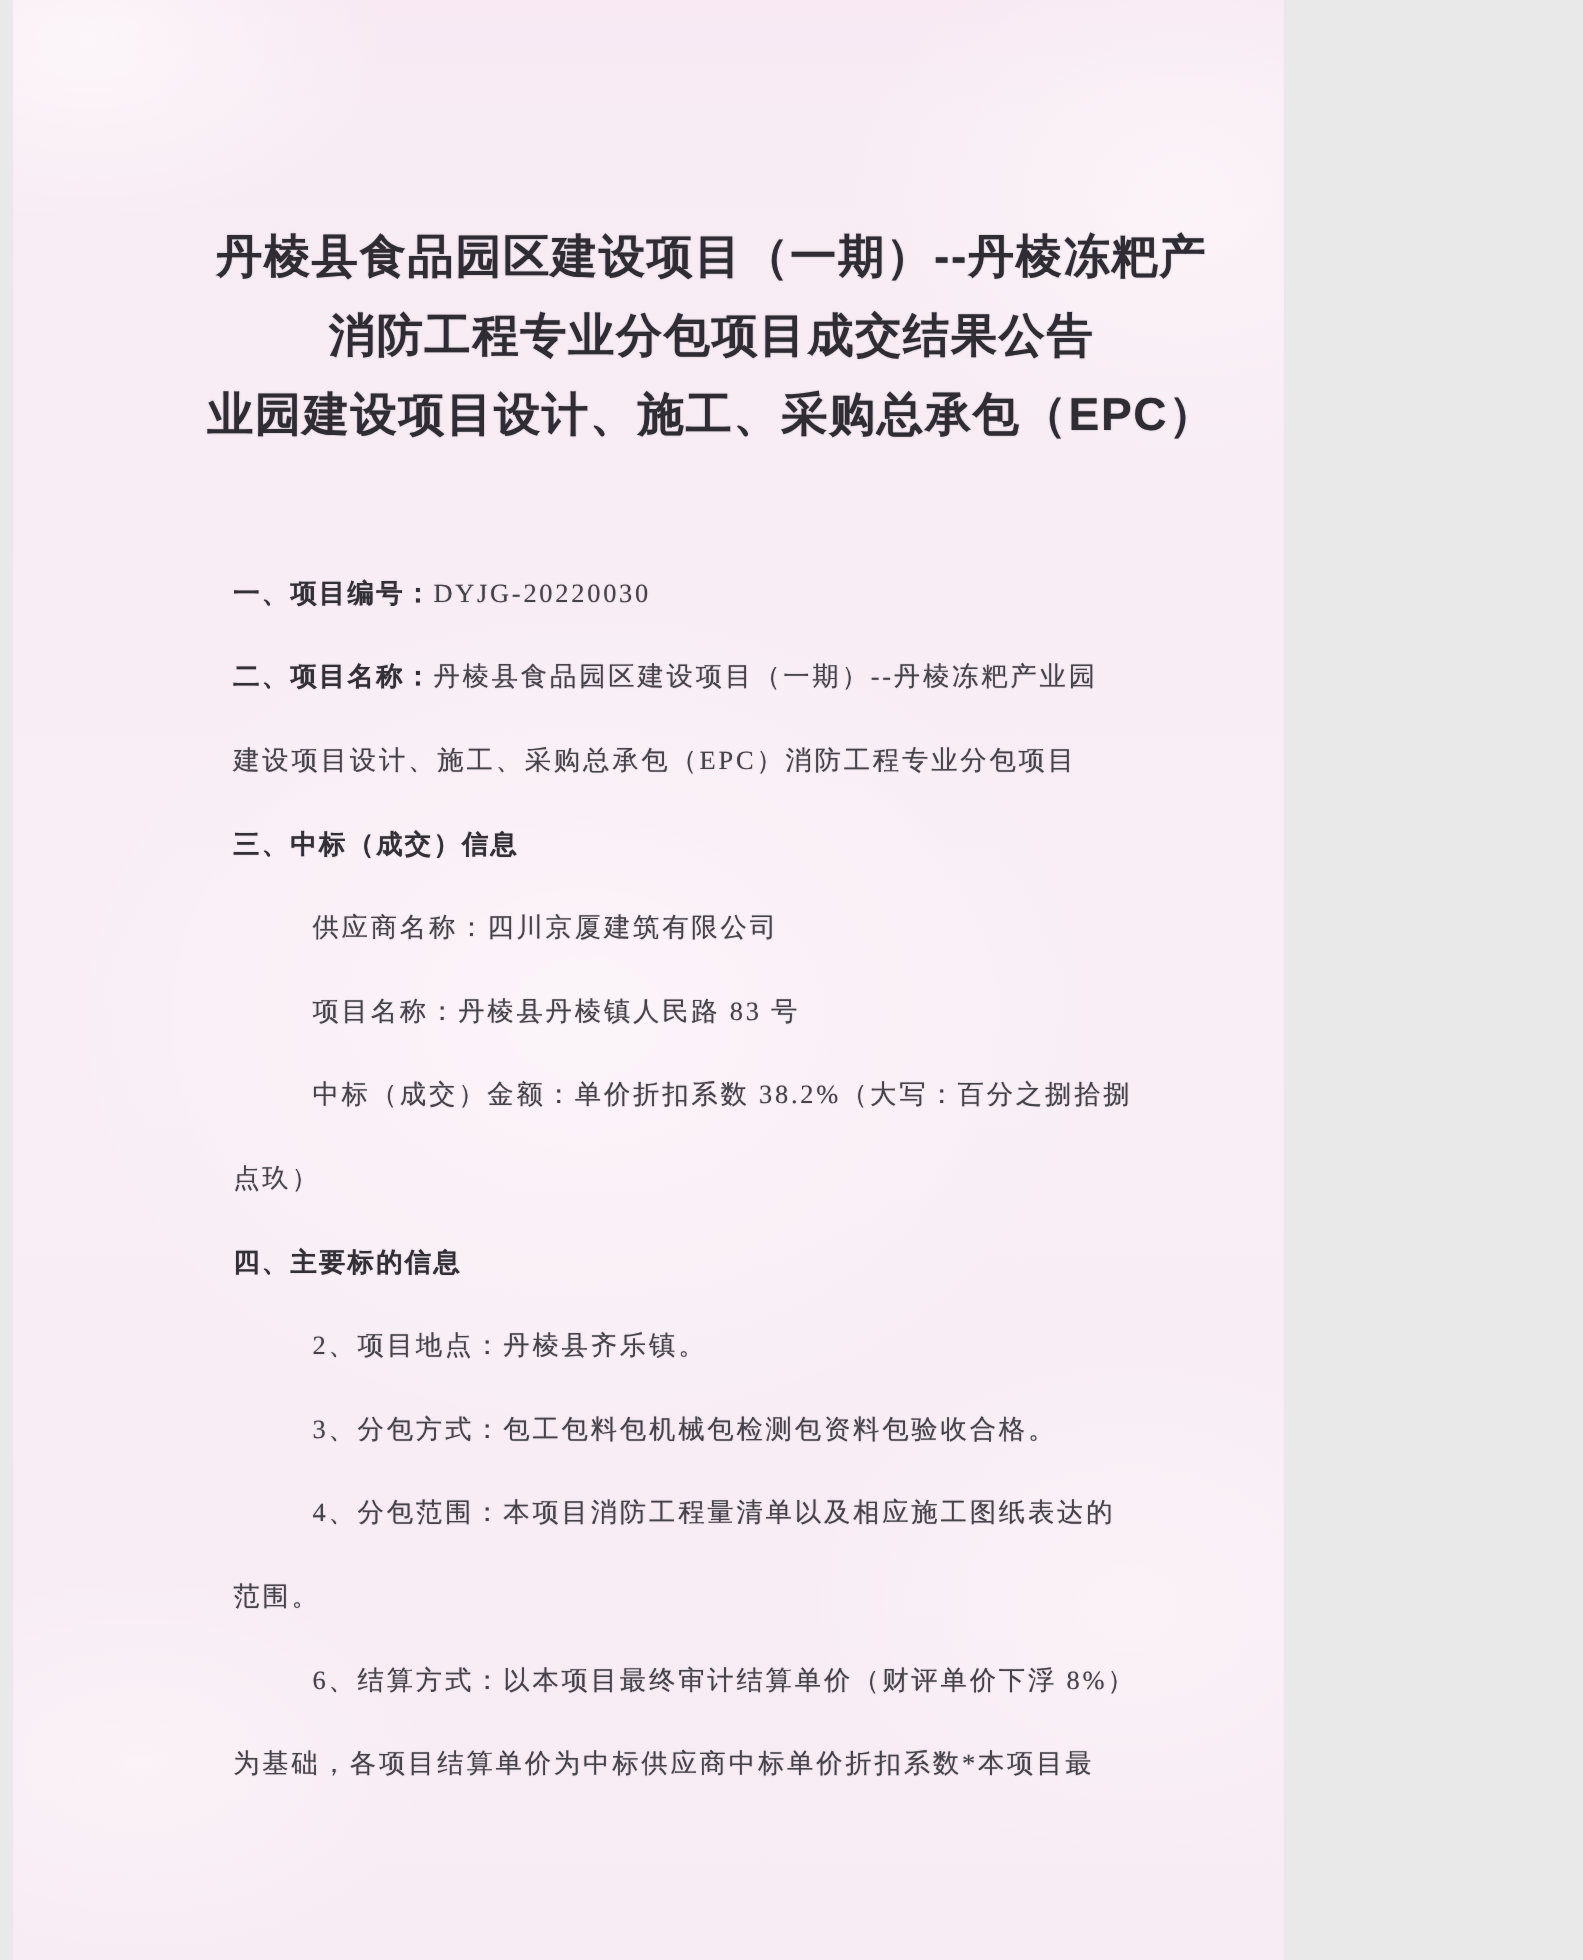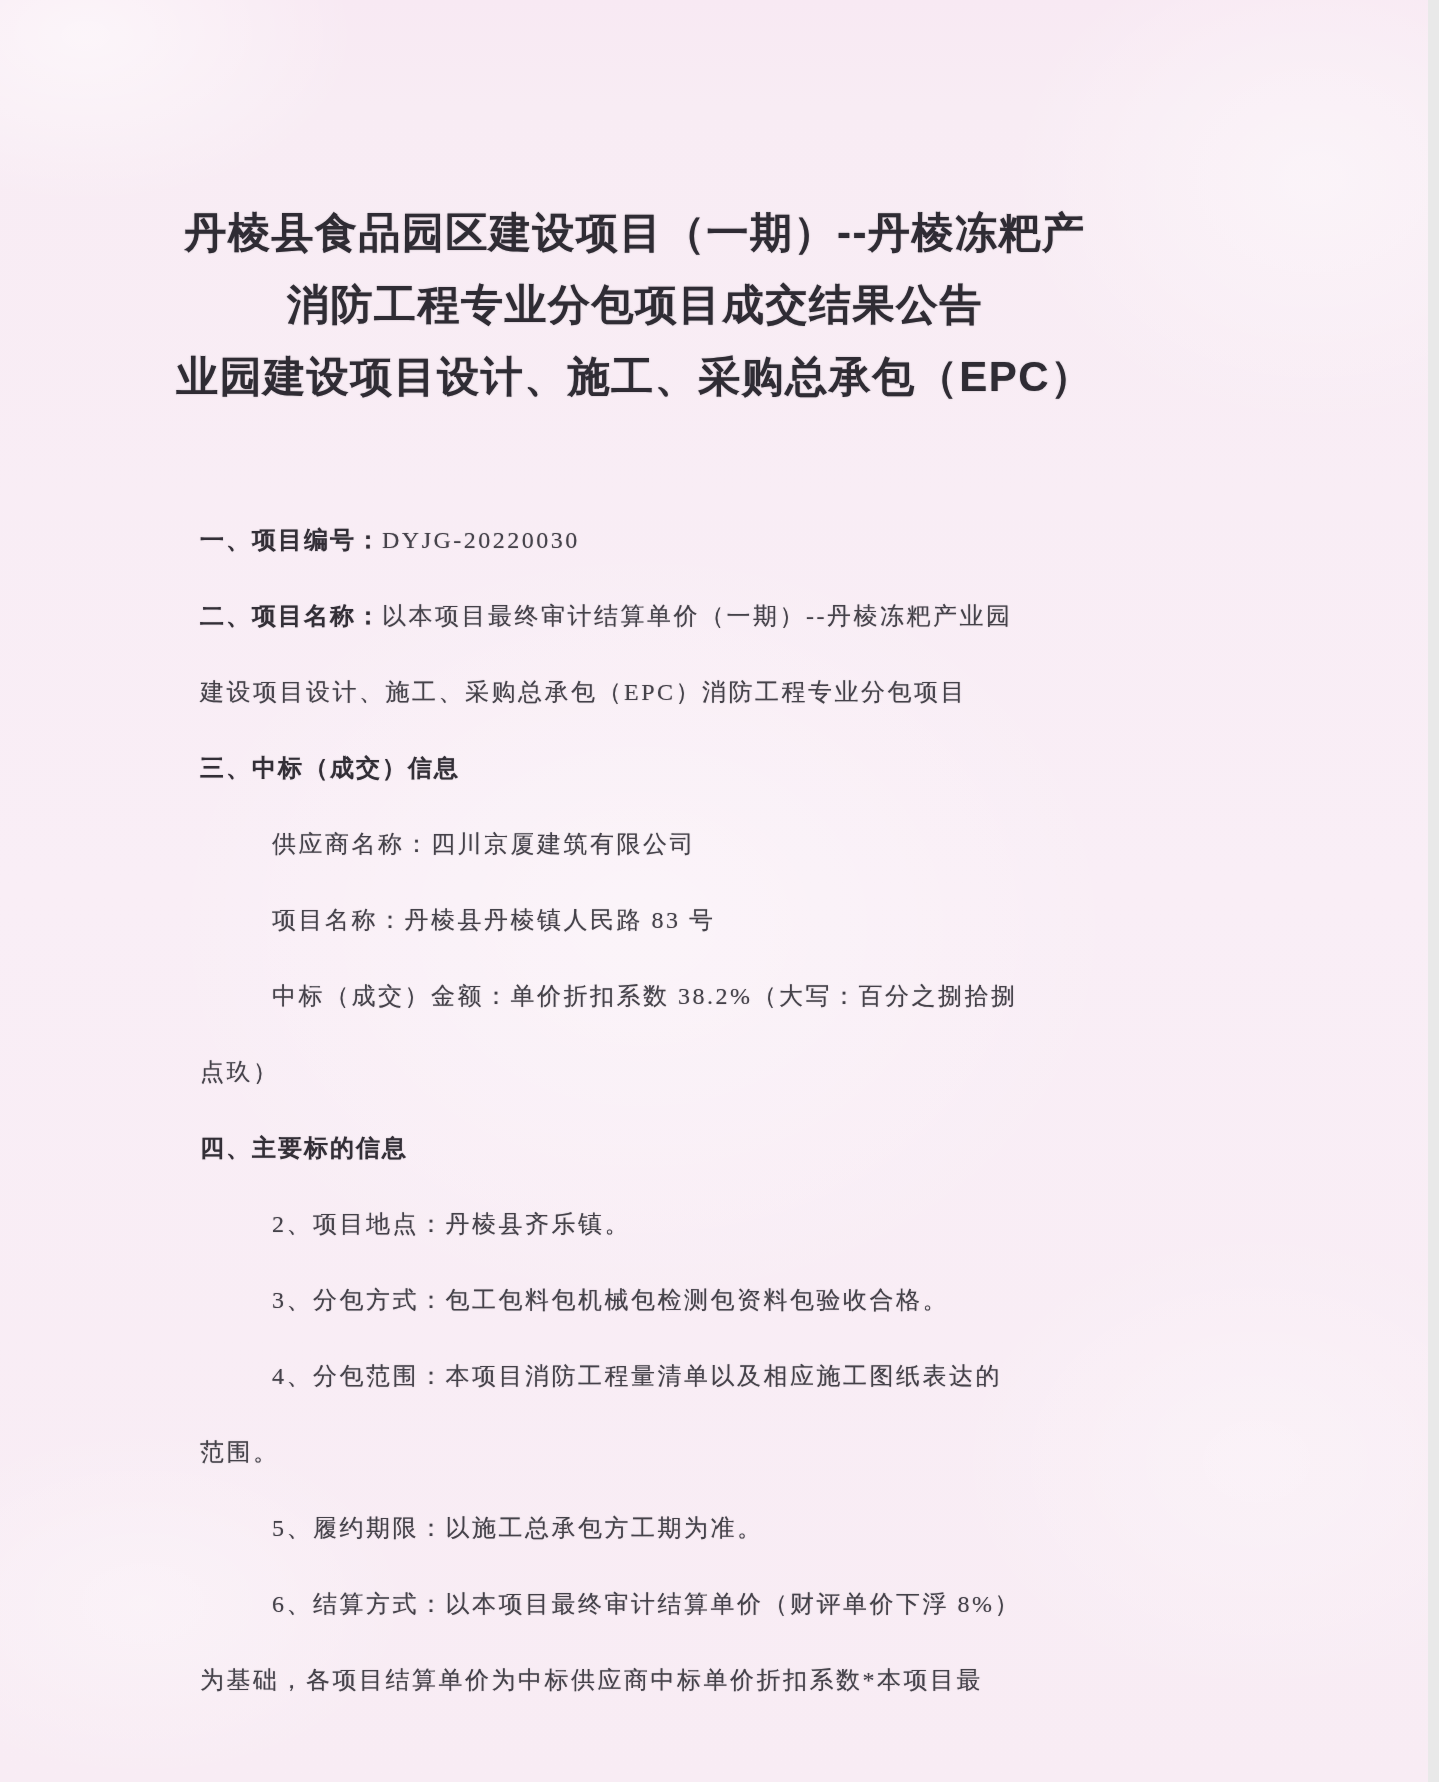--- a/index.html
+++ b/index.html
@@ -2,32 +2,33 @@
 <html><head>
 <meta charset="utf-8">
 <style>
   html, body {
     margin: 0;
     padding: 0;
     background: #e9e9e9;
   }
   .page {
     position: relative;
-    width: 1428px;
+    width: 1155px;
     height: 1782px;
     overflow: hidden;
     background:
       radial-gradient(ellipse 420px 260px at 6% 2%, rgba(255,255,255,0.55), rgba(255,255,255,0) 65%),
       radial-gradient(ellipse 520px 420px at 92% 10%, rgba(255,255,255,0.40), rgba(255,255,255,0) 60%),
       radial-gradient(ellipse 700px 560px at 45% 52%, rgba(255,255,255,0.38), rgba(255,255,255,0) 70%),
       radial-gradient(ellipse 520px 400px at 88% 82%, rgba(255,255,255,0.30), rgba(255,255,255,0) 60%),
       radial-gradient(ellipse 460px 300px at 10% 90%, rgba(255,255,255,0.32), rgba(255,255,255,0) 60%),
       linear-gradient(180deg, #f8e9f3 0%, #f8ecf4 6%, #f9eef6 50%, #f8ecf4 100%);
     font-family: "Liberation Serif", "DejaVu Serif", serif;
     color: #45424a;
+    margin-left: 12px;
   }
   .title-block {
     position: absolute;
     top: 197px;
     left: 150px;
     width: 970px;
     text-align: center;
   }
   .title-line {
     font-family: "Liberation Sans", "DejaVu Sans", sans-serif;
@@ -74,21 +75,21 @@
     <div class="title-line">业园建设项目设计、施工、采购总承包（EPC）</div>
   </div>
 
   <div class="body-block">
 
     <div class="line">
       <span class="hlabel">一、项目编号：</span><span>DYJG-20220030</span>
     </div>
 
     <div class="line">
-      <span class="hlabel">二、项目名称：</span><span>以本项目最终审计结算单价（一期）--丹棱冻粑产业园</span>
+      <span class="hlabel">二、项目名称：</span><span>丹棱县食品园区建设项目（一期）--丹棱冻粑产业园</span>
     </div>
 
     <div class="line">
       <span>建设项目设计、施工、采购总承包（EPC）消防工程专业分包项目</span>
     </div>
 
     <div class="line heading">三、中标（成交）信息</div>
 
     <div class="line indent">
       <span>供应商名称：</span><span>四川京厦建筑有限公司</span>
@@ -110,20 +111,19 @@
 
 
     <div class="line indent">2、项目地点：丹棱县齐乐镇。</div>
 
     <div class="line indent">3、分包方式：包工包料包机械包检测包资料包验收合格。</div>
 
     <div class="line indent">4、分包范围：本项目消防工程量清单以及相应施工图纸表达的</div>
 
     <div class="line">范围。</div>
 
-    <div class="line indent">5、履约期限：以施工总承包方工期为准。</div>
 
     <div class="line indent">6、结算方式：以本项目最终审计结算单价（财评单价下浮 8%）</div>
 
     <div class="line">为基础，各项目结算单价为中标供应商中标单价折扣系数*本项目最</div>
 
   </div>
 </div>
 
 </body></html>

